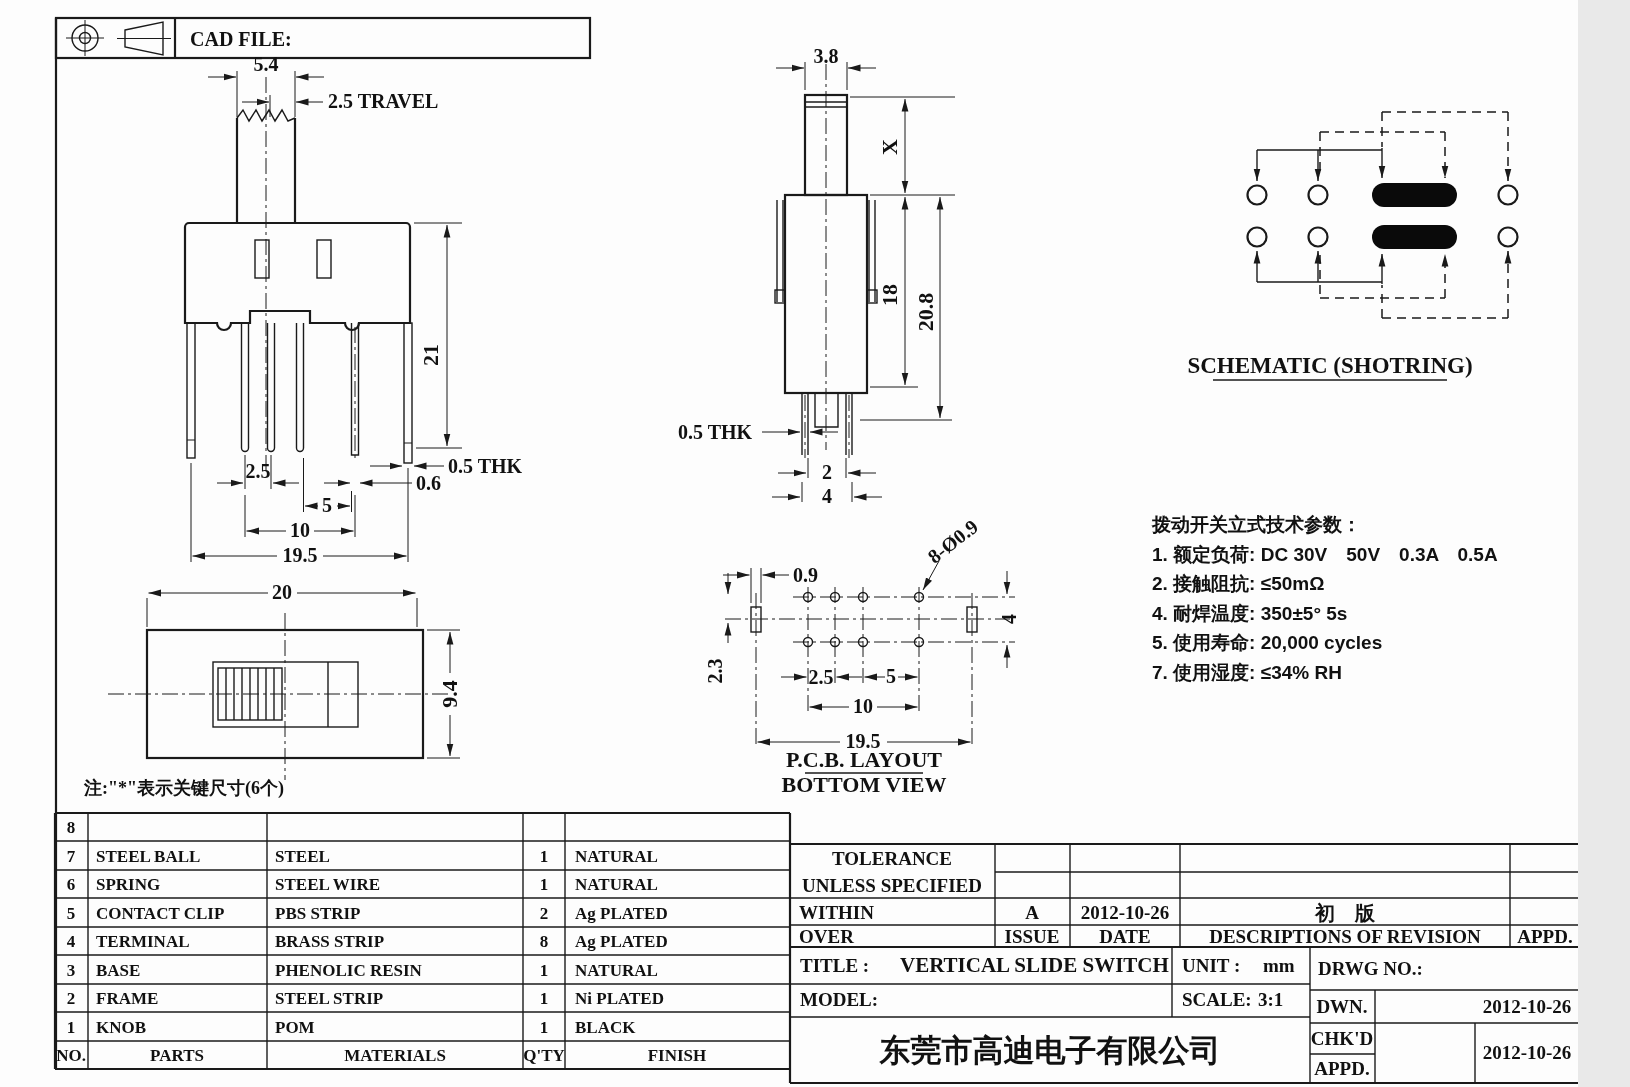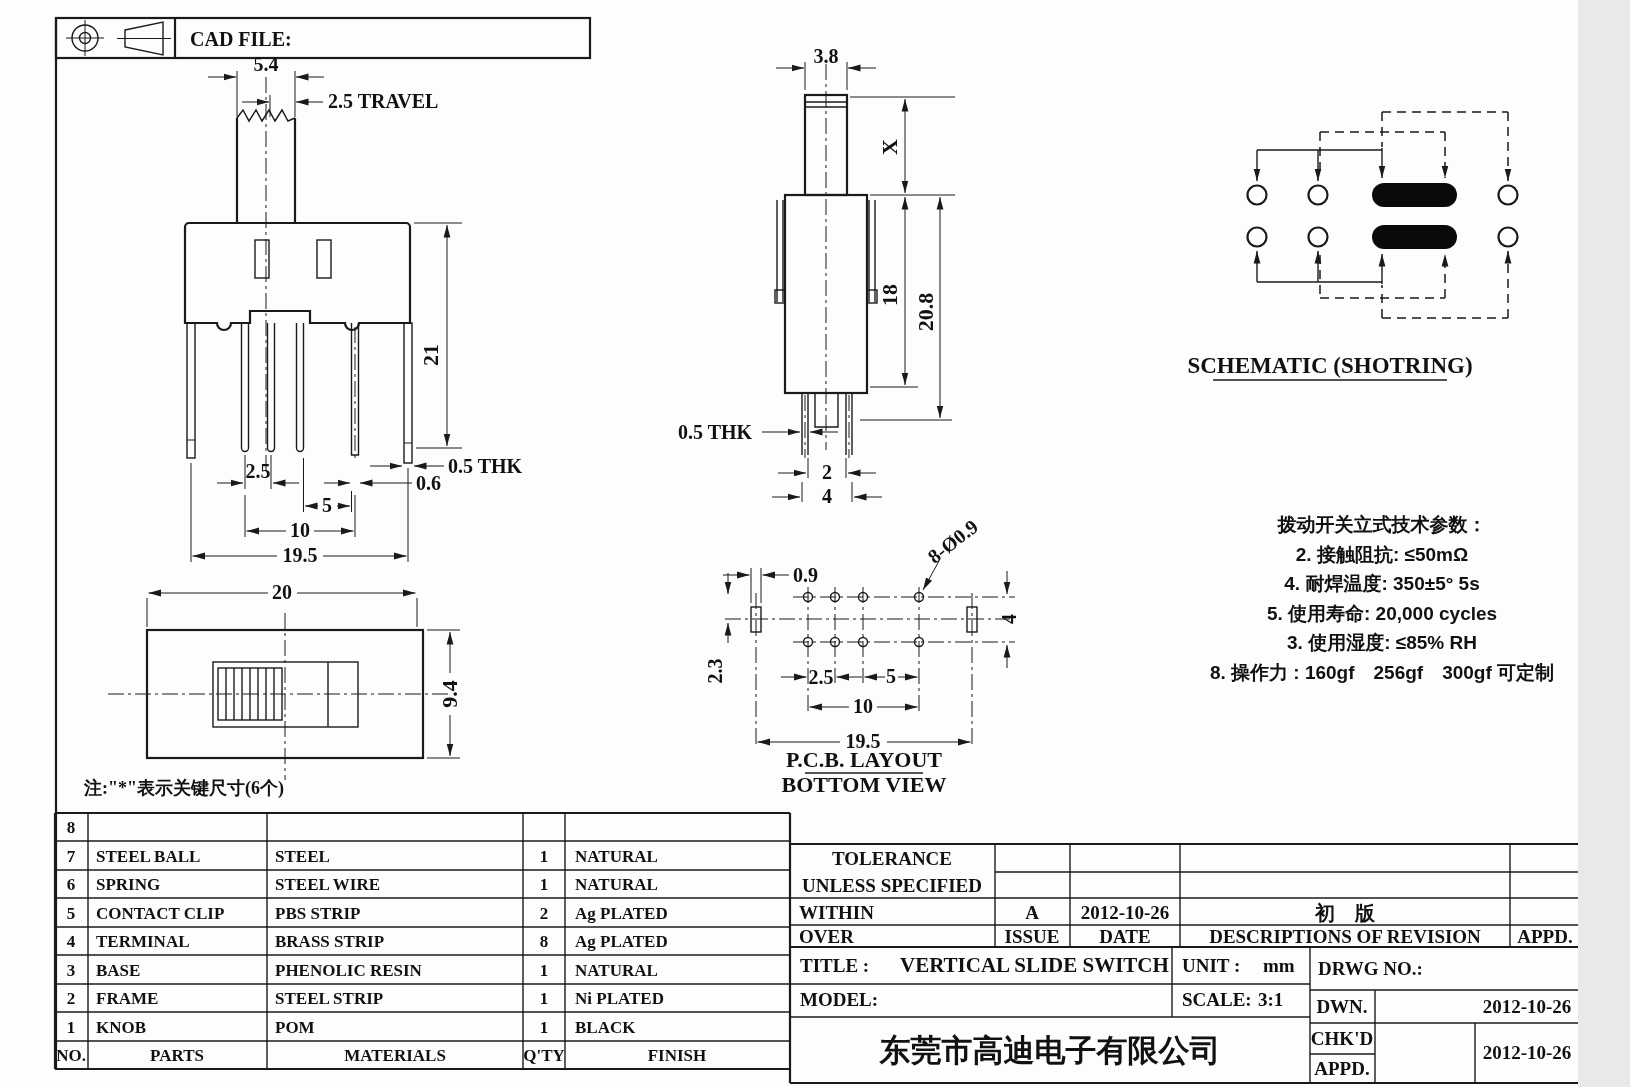--- a/index.html
+++ b/index.html
@@ -14,21 +14,21 @@
   .d{font:bold 20px "Liberation Serif",serif;fill:#111;}
   .d2{font:bold 22px "Liberation Serif",serif;fill:#111;}
   .dm{text-anchor:middle;}
   .tt{font:bold 17px "Liberation Serif",serif;fill:#111;}
   .tc{text-anchor:middle;}
   .tb{font:bold 19px "Liberation Serif",serif;fill:#111;}
   .cn{font:bold 20px "Liberation Serif","Liberation Sans",sans-serif;fill:#111;}
   .co{font:bold 31px "Liberation Sans",sans-serif;fill:#111;text-anchor:middle;}
   .note{position:absolute;left:84px;top:776px;font:bold 18px "Liberation Serif",serif;}
   .tech{position:absolute;left:1152px;top:510px;width:460px;
-        font:bold 19px "Liberation Sans",sans-serif;line-height:29.5px;white-space:nowrap;text-align:center;}
+        font:bold 19px "Liberation Sans",sans-serif;line-height:29.5px;white-space:nowrap;}
 </style>
 </head>
 <body>
 
 <div class="page">
 
   <svg style="left:0;top:0" width="1630" height="1087">
     <g>
       <line class="th" x1="56" y1="18" x2="56" y2="1069"></line>
       <line class="th" x1="1580" y1="18" x2="1580" y2="1083"></line>
@@ -312,25 +312,25 @@
     </g>
     <text class="d2 dm" x="199" y="272">P.C.B. LAYOUT</text>
     <line class="ln" x1="140" y1="278" x2="258" y2="278"></line>
     <text class="d2 dm" x="199" y="297">BOTTOM VIEW</text>
   </svg>
 
   <div class="note">注:"*"表示关键尺寸(6个)</div>
 
   <div class="tech">
     <div>拨动开关立式技术参数：</div>
+    <div>1. 额定负荷: DC 30V　50V　0.3A　0.5A</div>
     <div>2. 接触阻抗: ≤50mΩ</div>
     <div>4. 耐焊温度: 350±5°  5s</div>
     <div>5. 使用寿命: 20,000 cycles</div>
-    <div>3. 使用湿度: ≤85% RH</div>
-    <div>8. 操作力 : 160gf　256gf　300gf 可定制</div>
+    <div>7. 使用湿度: ≤34% RH</div>
   </div>
 
   <svg style="left:55px;top:810px" width="1530" height="278">
     <g>
       <line class="th" x1="0" y1="3" x2="735" y2="3"></line>
       <line class="ln" x1="0" y1="31" x2="735" y2="31"></line>
       <line class="ln" x1="0" y1="60" x2="735" y2="60"></line>
       <line class="ln" x1="0" y1="88" x2="735" y2="88"></line>
       <line class="ln" x1="0" y1="117" x2="735" y2="117"></line>
       <line class="ln" x1="0" y1="145" x2="735" y2="145"></line>

